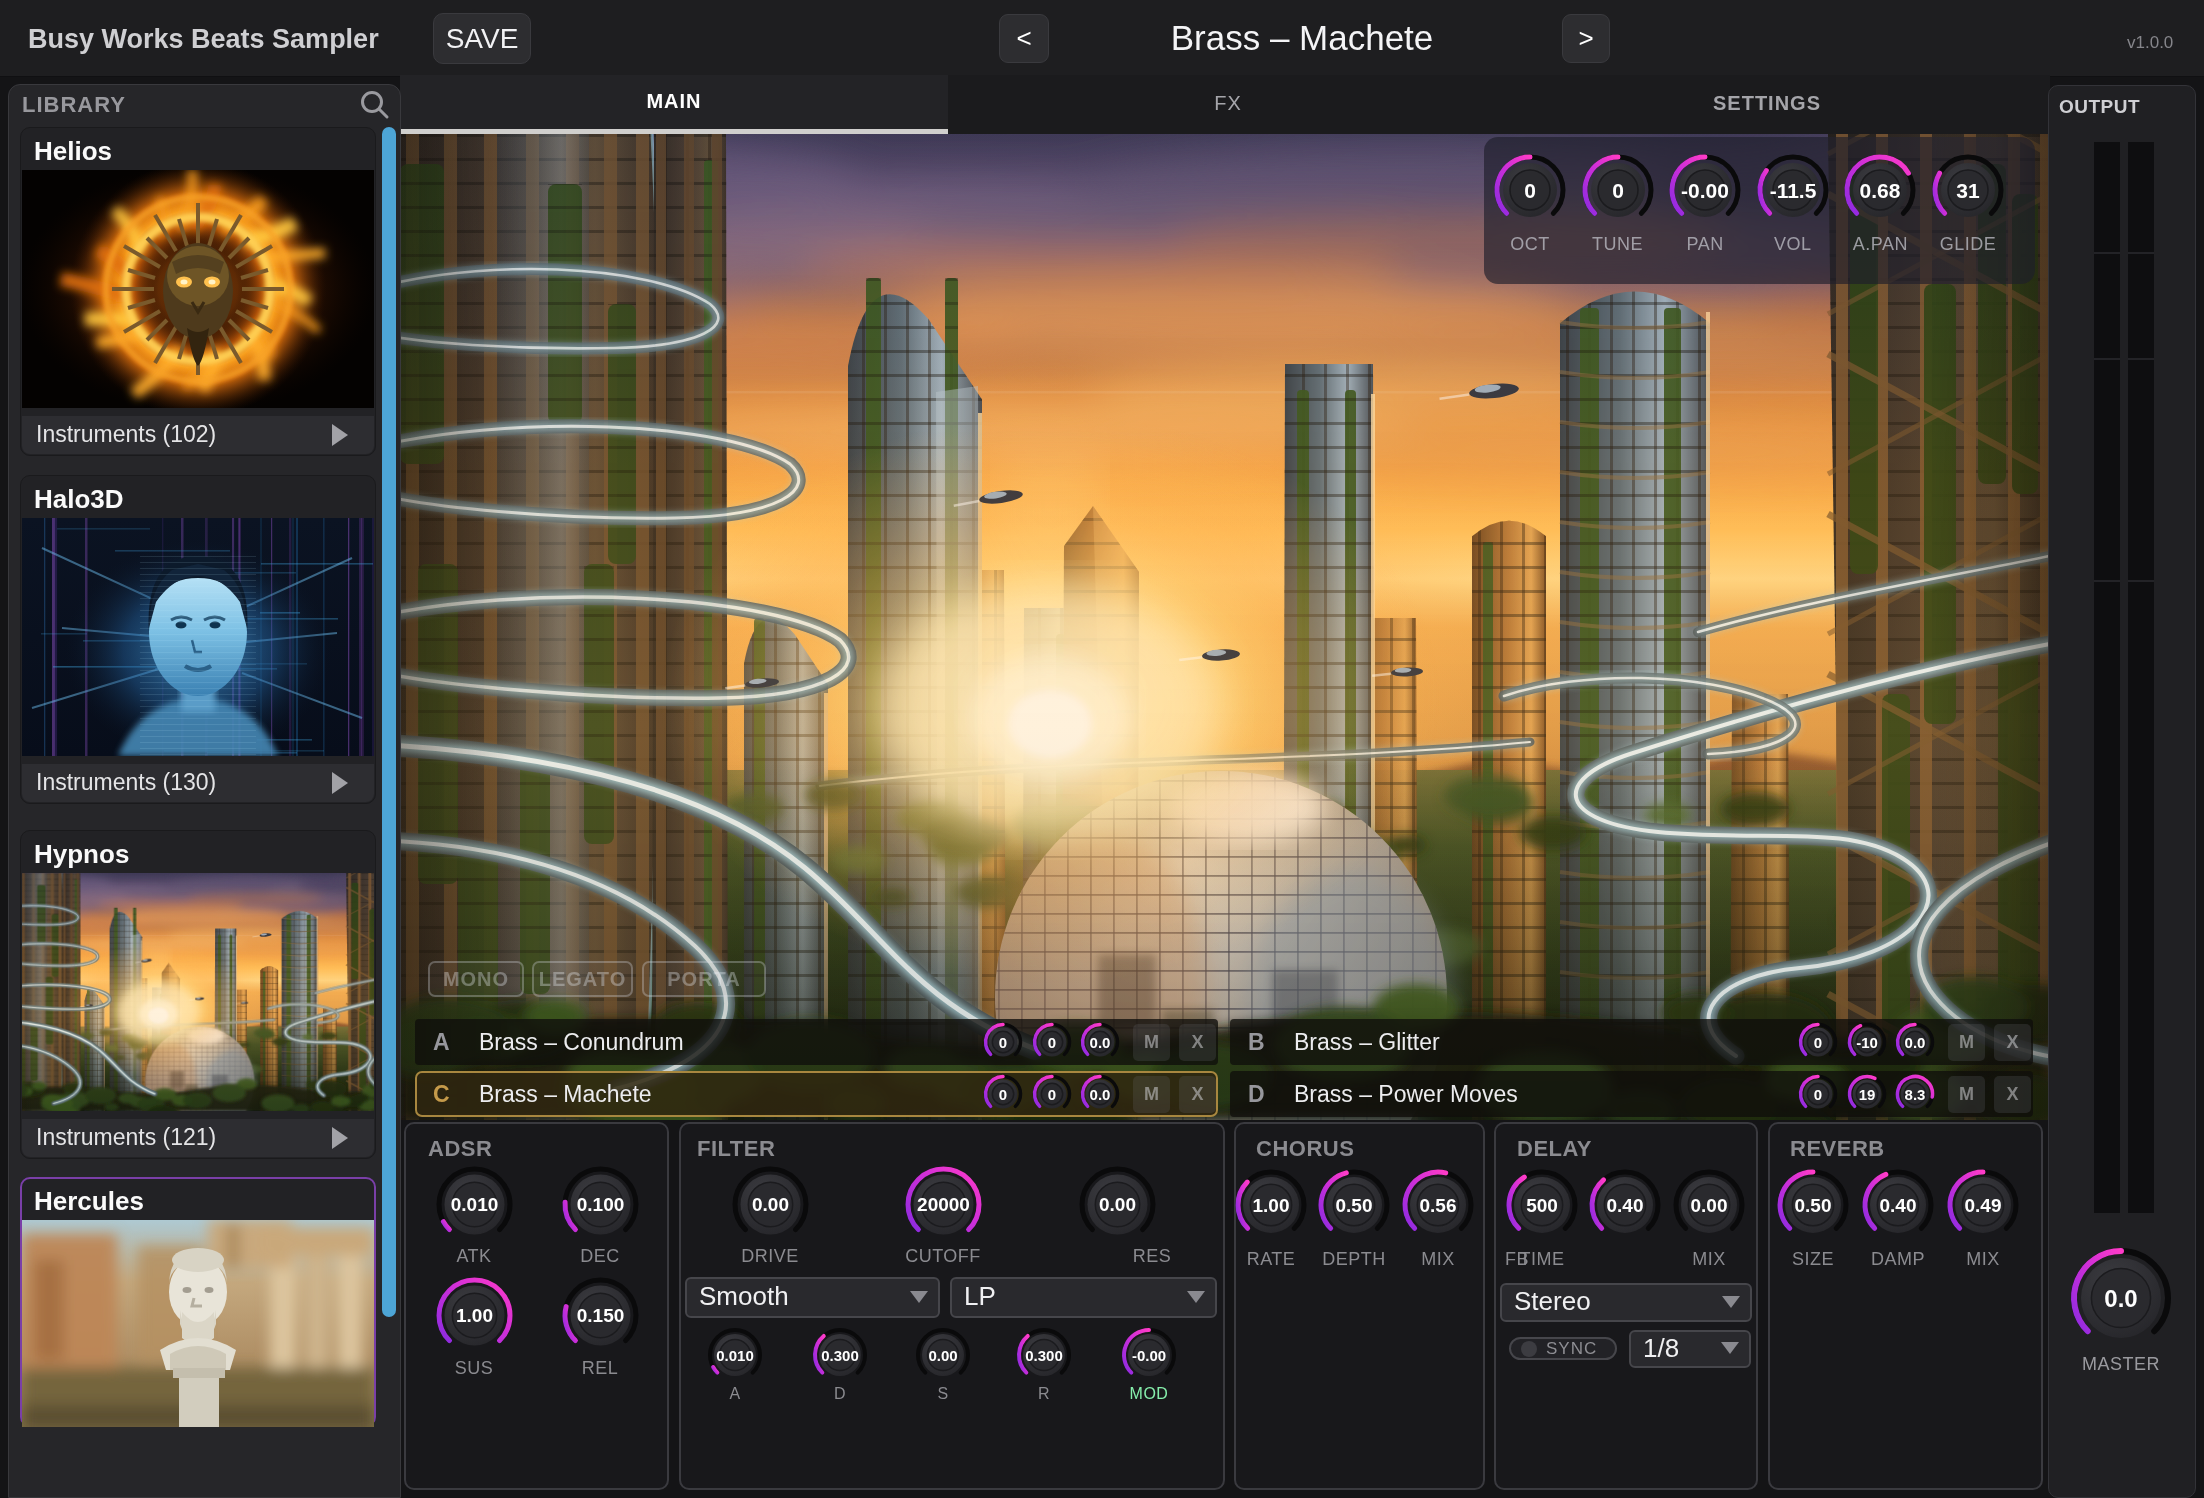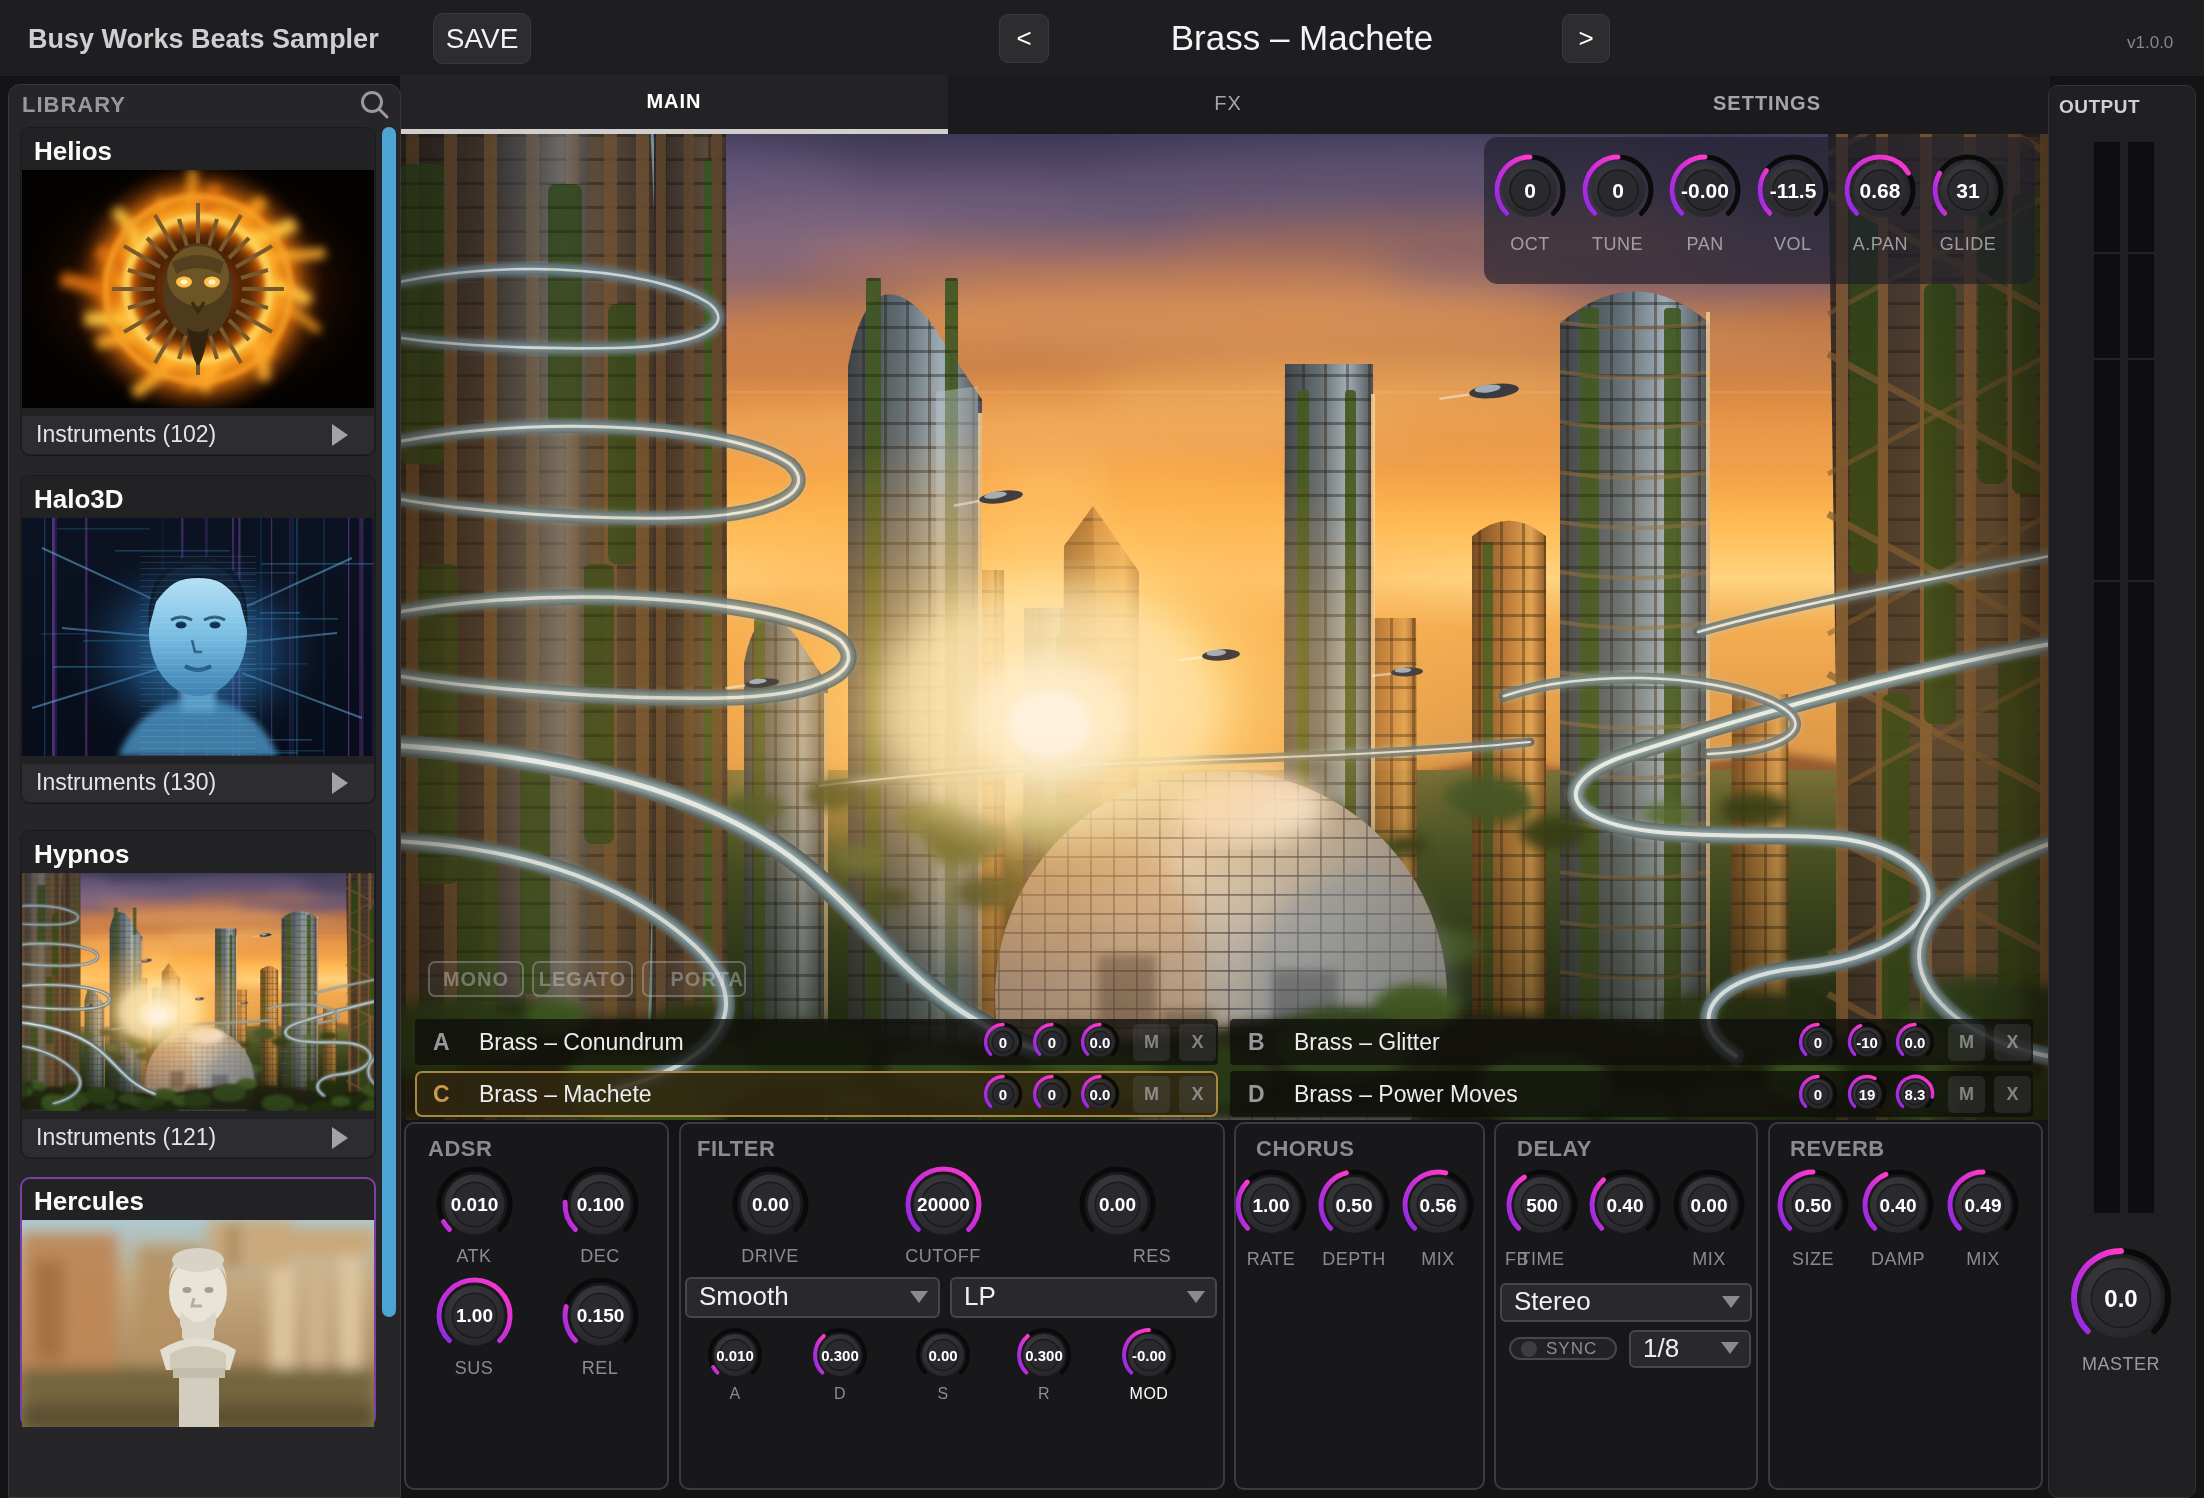--- a/index.html
+++ b/index.html
@@ -595,21 +595,21 @@
       </defs>
       <path d="M 14.67 61.33 A 33 33 0 1 1 61.33 61.33" stroke="#0a0a0b" stroke-width="5" fill="none" stroke-linecap="round"></path>
       <path d="M 14.67 61.33 A 33 33 0 0 1 9.60 21.20" stroke="url(#kg6)" stroke-width="5" fill="none" stroke-linecap="round"></path>
       <circle cx="38" cy="38" r="27" fill="url(#kg6b)"></circle>
       <circle cx="38" cy="38" r="20.0" fill="#2a2a2e" stroke="#1b1b1e" stroke-width="1.5"></circle>
       <text x="38" y="38" fill="#fff" font-size="21" font-weight="bold" font-family="Liberation Sans, sans-serif" text-anchor="middle" dominant-baseline="central">31</text>
     </svg>
     <div style="position:absolute;left:1848.0px;top:234px;width:240px;text-align:center;font-size:18px;color:rgba(185,185,192,0.8);font-weight:normal;letter-spacing:0.5px">GLIDE</div>
     <div class="abs" style="left:428px;top:961px;width:96px;height:36px;background:rgba(130,130,140,0.08);border:2px solid rgba(225,230,240,0.28);border-radius:7px;text-align:center;line-height:32px;font-size:20px;font-weight:bold;letter-spacing:1px;color:rgba(235,240,245,0.34)">MONO</div>
     <div class="abs" style="left:532px;top:961px;width:101px;height:36px;background:rgba(130,130,140,0.08);border:2px solid rgba(225,230,240,0.28);border-radius:7px;text-align:center;line-height:32px;font-size:20px;font-weight:bold;letter-spacing:1px;color:rgba(235,240,245,0.34)">LEGATO</div>
-    <div class="abs" style="left:642px;top:961px;width:104px;height:36px;background:rgba(130,130,140,0.08);border:2px solid rgba(225,230,240,0.28);border-radius:7px;text-align:right;line-height:32px;font-size:20px;font-weight:bold;letter-spacing:1px;color:rgba(235,240,245,0.34)">PORTA</div>
+    <div class="abs" style="left:642px;top:961px;width:124px;height:36px;background:rgba(130,130,140,0.08);border:2px solid rgba(225,230,240,0.28);border-radius:7px;text-align:center;line-height:32px;font-size:20px;font-weight:bold;letter-spacing:1px;color:rgba(235,240,245,0.34)">PORTA</div>
     <div class="abs" style="left:415px;top:1019px;width:803px;height:46px;background:rgba(16,14,11,0.78);border-radius:4px"></div>
     <div class="abs" style="left:433px;top:1029px;font-size:23px;font-weight:bold;color:#97979c">A</div>
     <div class="abs" style="left:479px;top:1029px;font-size:23px;color:#ececee">Brass – Conundrum</div>
     <svg style="position:absolute;left:982.0px;top:1021.0px" width="42.0" height="42.0">
       <defs>
         <linearGradient id="kg7" x1="0" y1="1" x2="1" y2="0">
           <stop offset="0" stop-color="#8b2be0"></stop>
           <stop offset="0.55" stop-color="#cf2fd8"></stop>
           <stop offset="1" stop-color="#ff3bc8"></stop>
         </linearGradient>
@@ -1072,21 +1072,21 @@
           <stop offset="0" stop-color="#3b3b40"></stop>
           <stop offset="1" stop-color="#242428"></stop>
         </radialGradient>
       </defs>
       <path d="M 11.32 46.68 A 25 25 0 1 1 46.68 46.68" stroke="#0a0a0b" stroke-width="4" fill="none" stroke-linecap="round"></path>
       <path d="M 11.32 46.68 A 25 25 0 0 1 29.00 4.00" stroke="url(#kg30)" stroke-width="4" fill="none" stroke-linecap="round"></path>
       <circle cx="29" cy="29" r="21" fill="url(#kg30b)"></circle>
       <circle cx="29" cy="29" r="15.5" fill="#2a2a2e" stroke="#1b1b1e" stroke-width="1.5"></circle>
       <text x="29" y="29" fill="#fff" font-size="15" font-weight="bold" font-family="Liberation Sans, sans-serif" text-anchor="middle" dominant-baseline="central">-0.00</text>
     </svg>
-    <div style="position:absolute;left:1029px;top:1385px;width:240px;text-align:center;font-size:16px;color:#ffffff;font-weight:normal;letter-spacing:0.5px">MOD</div>
+    <div style="position:absolute;left:1029px;top:1385px;width:240px;text-align:center;font-size:16px;color:#86efac;font-weight:normal;letter-spacing:0.5px">MOD</div>
     <svg style="position:absolute;left:1233px;top:1167px" width="76" height="76">
       <defs>
         <linearGradient id="kg31" x1="0" y1="1" x2="1" y2="0">
           <stop offset="0" stop-color="#8b2be0"></stop>
           <stop offset="0.55" stop-color="#cf2fd8"></stop>
           <stop offset="1" stop-color="#ff3bc8"></stop>
         </linearGradient>
         <radialGradient id="kg31b" cx="0.38" cy="0.3" r="0.85">
           <stop offset="0" stop-color="#3b3b40"></stop>
           <stop offset="1" stop-color="#242428"></stop>

